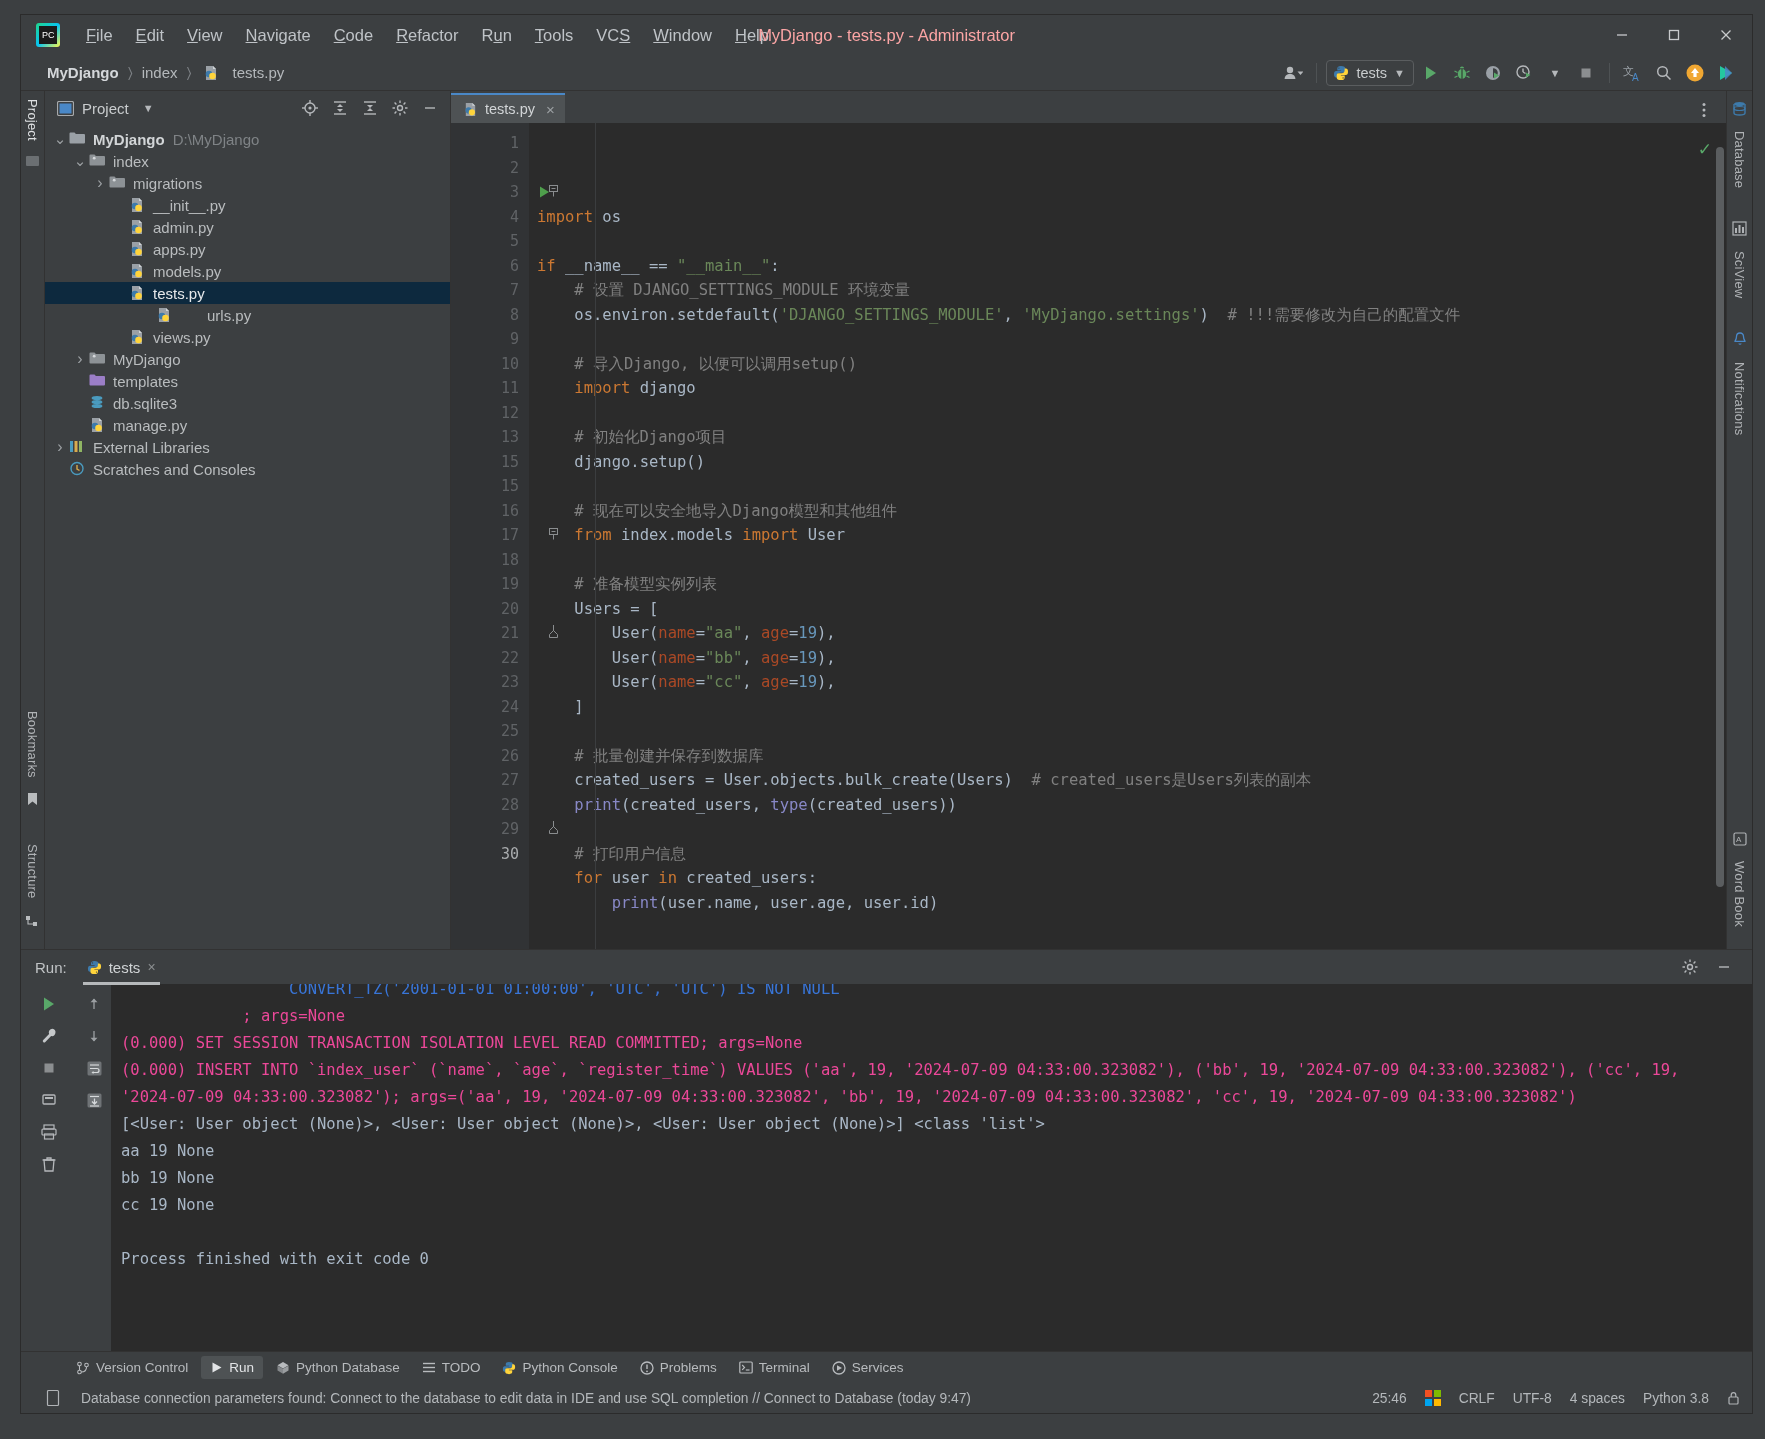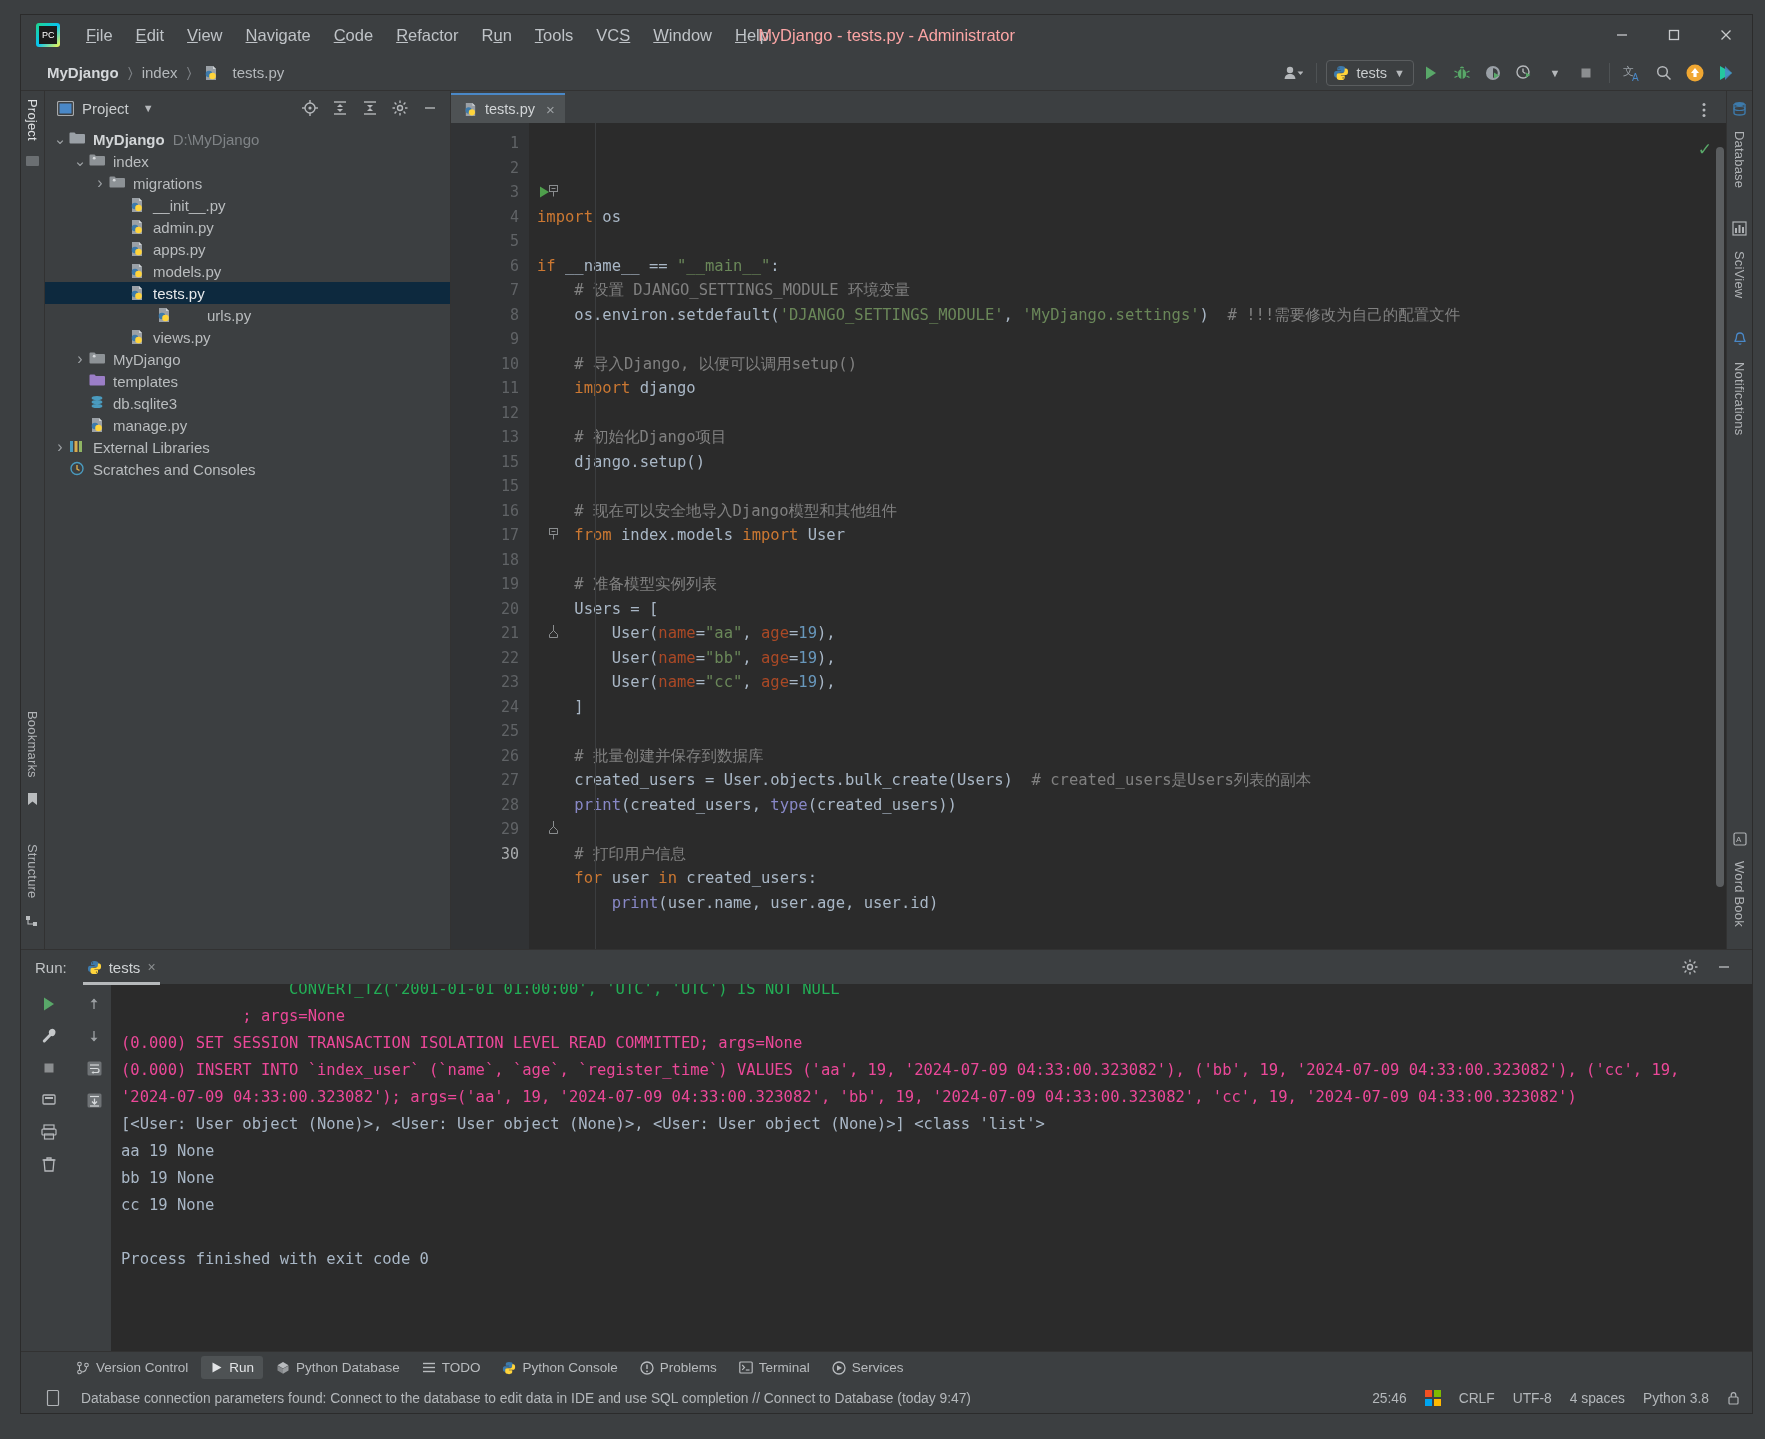--- a/index.html
+++ b/index.html
@@ -142,21 +142,21 @@
   .run-body { flex: 1; display: flex; min-height: 0; }
   .run-rail { width: 56px; flex: none; background: #3c3f41; display: flex; flex-direction: column; align-items: center; padding-top: 6px; gap: 4px; }
   .run-rail2 { width: 34px; flex: none; background: #3c3f41; display: flex; flex-direction: column; align-items: center; padding-top: 6px; gap: 4px; }
   .rbtn { width: 28px; height: 28px; display: flex; align-items: center; justify-content: center; border-radius: 3px; }
   .console {
     flex: 1; background: #2b2b2b; color: #a9b7c6; font-family: "DejaVu Sans Mono", monospace;
     font-size: 15.5px; line-height: 27px; padding: 4px 10px 0 10px; overflow: hidden; white-space: pre-wrap;
     word-break: break-word;
   }
   .err { color: #ec4899; }
-  .cut { color: #22c55e; opacity: .85; }
+  .cut { color: #3b82f6; opacity: .85; }
 
   
   .bottombar {
     height: 32px; flex: none; background: #3c3f41; display: flex; align-items: center;
     padding-left: 46px; gap: 4px; border-top: 1px solid #323232;
   }
   .bb-item { display: flex; align-items: center; gap: 6px; padding: 4px 9px; color: #b8bbbe; font-size: 13.5px; border-radius: 3px; }
   .bb-item.active { background: #4e5254; color: #e2e4e6; }
 
   

